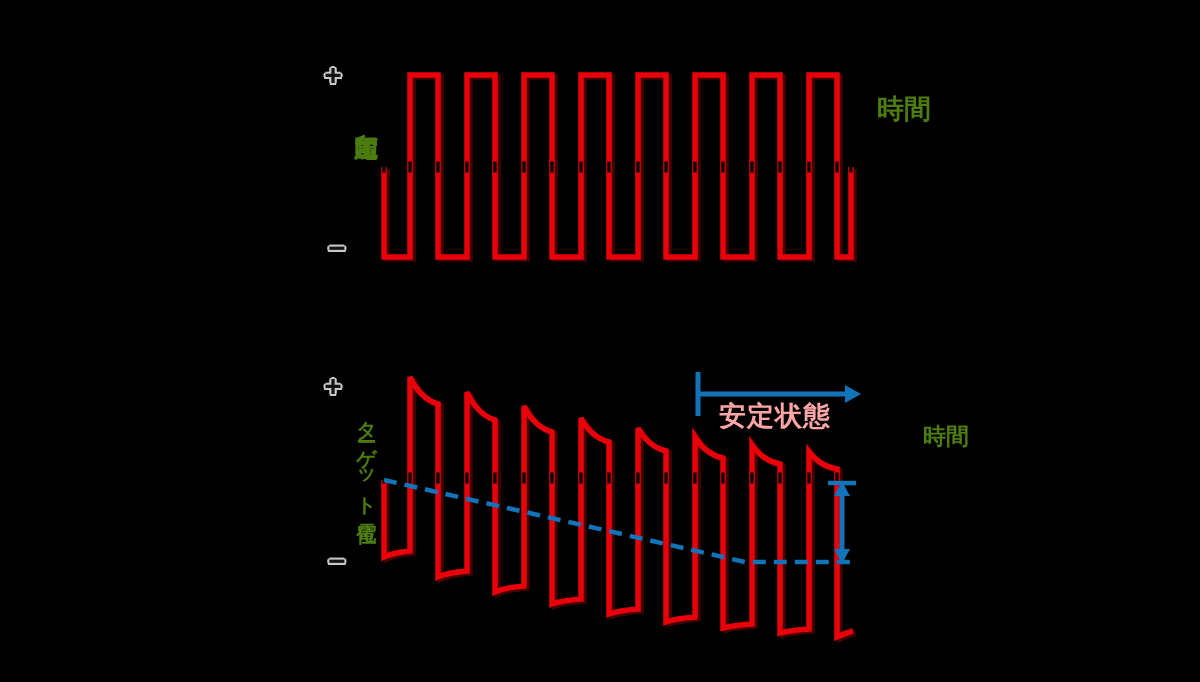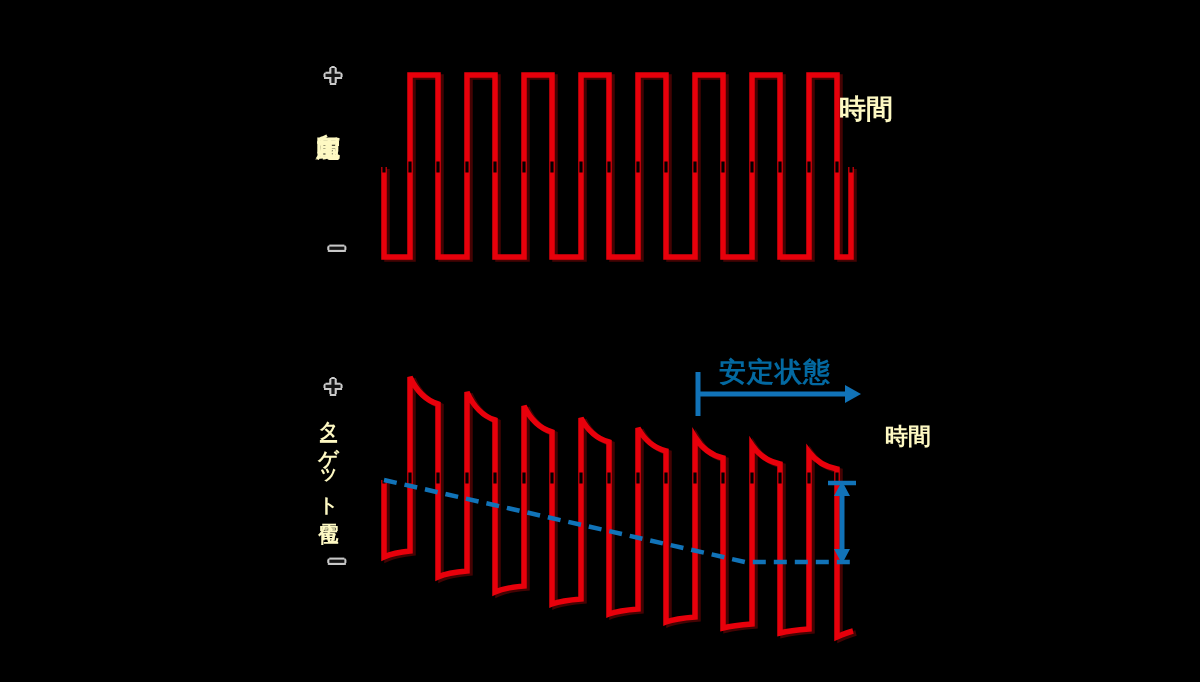--- a/index.html
+++ b/index.html
@@ -1,21 +1,21 @@
 <!DOCTYPE html>
 <html><head>
 <meta charset="utf-8">
 <style>
   html,body{margin:0;padding:0;background:#000;}
   #stage{position:relative;width:1200px;height:682px;background:#000;overflow:hidden;
          font-family:"Liberation Sans",sans-serif;}
   #chart-svg{position:absolute;left:0;top:0;}
   .lbl{position:absolute;white-space:nowrap;line-height:1;}
-  .dark{color:#fef9c3;font-weight:700;}
-  .blue{color:#0369a1;font-weight:700;letter-spacing:1px;}
+  .dark{color:#4d7c0f;font-weight:700;margin-left:38px;}
+  .blue{color:#fca5a5;font-weight:700;letter-spacing:1px;margin-top:44px;}
   .sign{color:#151515;font-weight:700;font-size:30px;text-align:center;width:38px;
         text-shadow:-2px 0 0 #c9c9c9,2px 0 0 #c9c9c9,0 -2px 0 #c9c9c9,0 2px 0 #c9c9c9,
                     -1.5px -1.5px 0 #c9c9c9,1.5px -1.5px 0 #c9c9c9,
                     -1.5px 1.5px 0 #c9c9c9,1.5px 1.5px 0 #c9c9c9;}
   .vert{writing-mode:vertical-rl;text-orientation:upright;letter-spacing:2px;}
   .wave{fill:none;stroke-linejoin:miter;stroke-linecap:butt;
         filter:drop-shadow(3px 2px 0 rgba(72,3,3,.95));}
   #plus-top{left:314px;top:60px;}
   #ylabel-top{left:316px;top:114px;font-size:24px;}
   #minus-top{left:318px;top:233px;}

